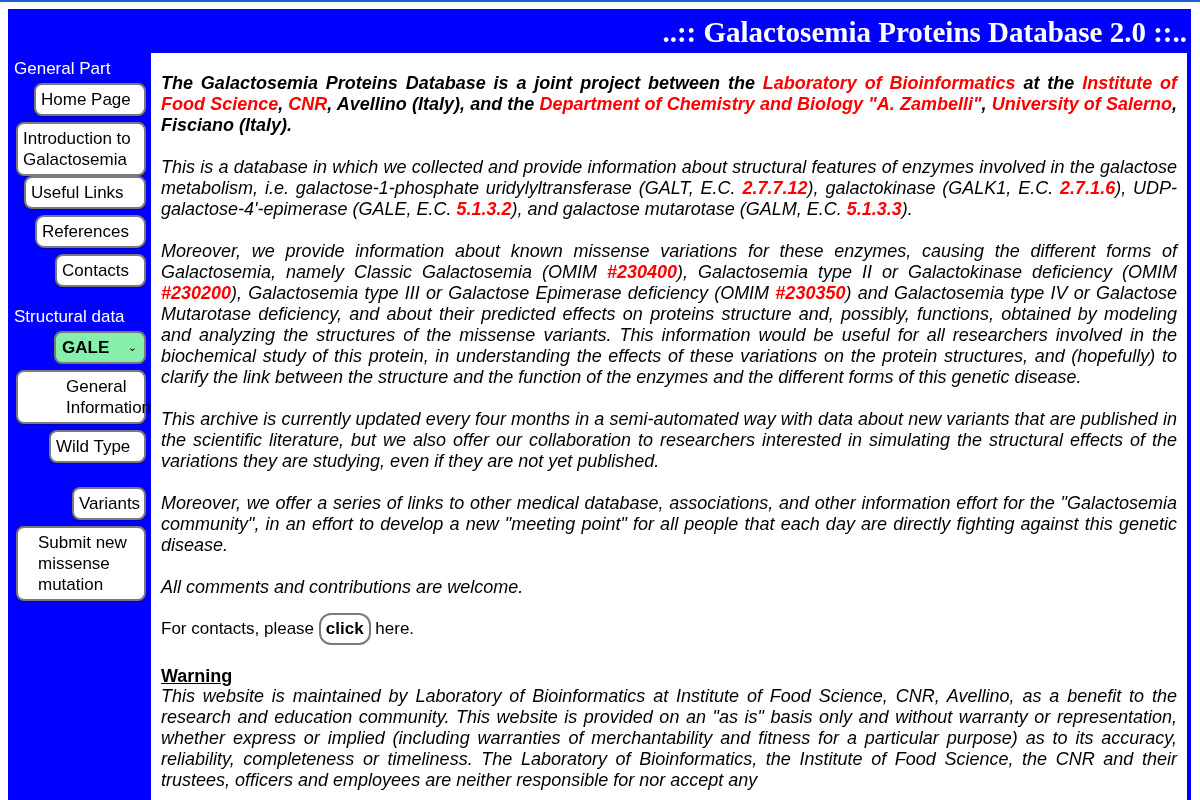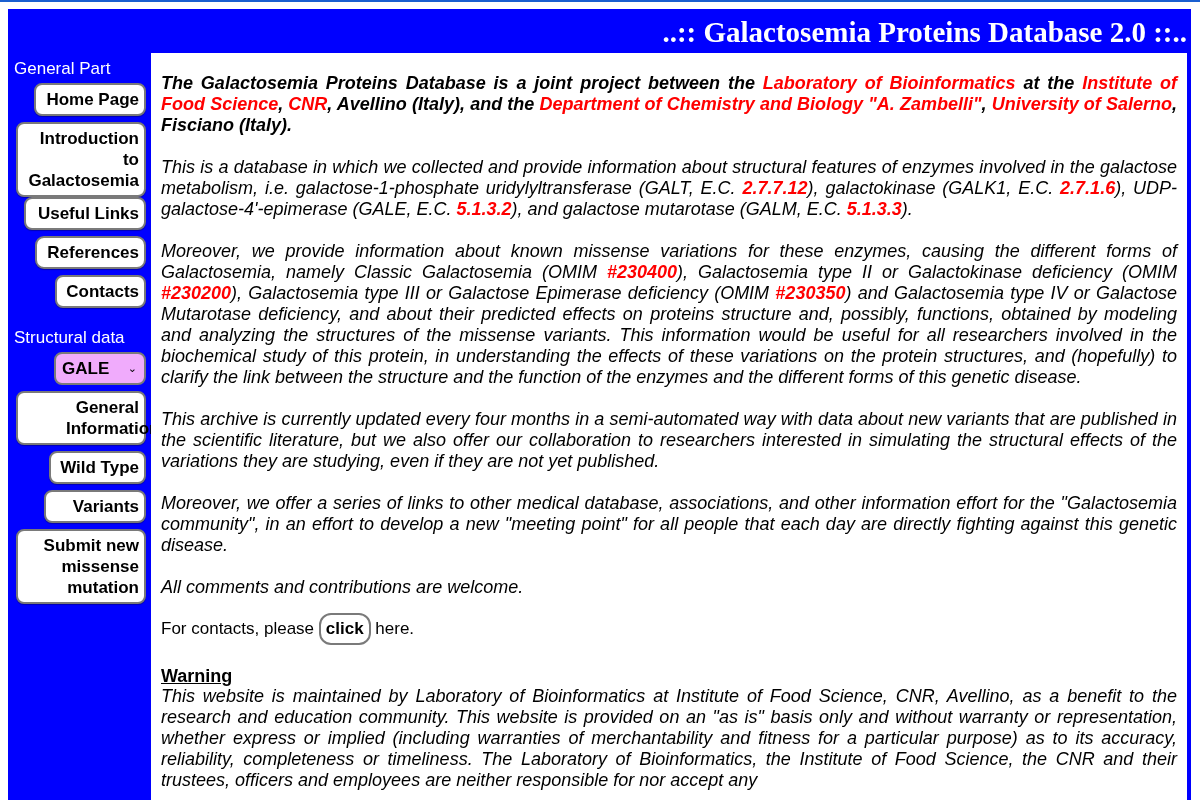--- a/index.html
+++ b/index.html
@@ -8,25 +8,25 @@
   .topline { position: absolute; left: 0; top: 0; width: 1200px; height: 2px; background: #1a5fd0; }
   .frame { position: absolute; left: 8px; top: 9px; width: 1183px; height: 800px; background: #0000ff; }
   .banner { position: absolute; left: 0; top: 0; width: 1183px; height: 44px;
             text-align: right; color: #ffffff;
             font-family: "Liberation Serif", serif; font-weight: bold; font-size: 29px;
             line-height: 46px; padding-right: 4px; box-sizing: border-box; }
   .sidebar { position: absolute; left: 0; top: 48px; width: 138px; }
   .side-heading { color: #ffffff; font-size: 17px; padding-left: 6px; margin: 0; line-height: 20px; }
   .side-btn { display: block; margin-left: auto; margin-right: 0;
               background: #ffffff; border: 2px solid #7a7a7a; border-radius: 8px;
-              font-weight: bold; font-size: 17px; color: #000; text-align: right;
+              font-weight: normal; font-size: 17px; color: #000; text-align: left;
               padding: 4px 5px; line-height: 21px; box-sizing: border-box;
               box-shadow: 0 1px 1px rgba(0,0,0,0.3); }
   .side-select { display: block; margin-left: auto; width: 92px; height: 33px;
-                 background: #f0abfc; border: 2px solid #7a7a7a; border-radius: 8px;
+                 background: #86efac; border: 2px solid #7a7a7a; border-radius: 8px;
                  font-weight: bold; font-size: 17px; box-sizing: border-box; position: relative; }
   .side-select .val { position: absolute; left: 6px; top: 5px; }
   .side-select .chev { position: absolute; right: 7px; top: 8px; font-size: 11px; font-weight: normal; }
   .main { position: absolute; left: 143px; top: 44px; width: 1038px; height: 760px;
           background: #ffffff; border-right: 2px solid #0000ff; box-sizing: border-box;
           padding: 20px 10px 0 10px; }
   .main p { margin: 0 0 21px 0; font-size: 18px; line-height: 21px; text-align: justify; color: #000; font-style: italic; }
   .intro { font-weight: bold; }
   .red { color: #ff0000; font-weight: bold; text-decoration: none; }
   .intro .red { font-weight: bold; }
@@ -55,21 +55,21 @@
 
     <div class="side-heading" style="margin-top:20px;">Structural data</div>
 
     <div class="side-select" style="margin-top:4px;">
       <span class="val">GALE</span>
       <span class="chev">⌄</span>
     </div>
 
     <div class="side-btn" style="width:130px;margin-top:6px;padding-left:48px;">General Information</div>
     <div class="side-btn" style="width:97px;margin-top:6px;">Wild Type</div>
-    <div class="side-btn" style="width:102px;margin-top:6px;">Variants</div>
+    <div class="side-btn" style="width:74px;margin-top:24px;">Variants</div>
     <div class="side-btn" style="width:130px;margin-top:6px;padding-left:20px;">Submit new missense mutation</div>
   </div>
 
   <div class="main">
     <p class="intro">
       <span>The Galactosemia Proteins Database is a joint project between the </span><a class="red">Laboratory of Bioinformatics</a><span> at the </span><a class="red">Institute of Food Science</a><span>, </span><a class="red">CNR</a><span>, Avellino (Italy), and the </span><a class="red">Department of Chemistry and Biology "A. Zambelli"</a><span>, </span><a class="red">University of Salerno</a><span>, Fisciano (Italy).</span>
     </p>
 
     <p>
       <span>This is a database in which we collected and provide information about structural features of enzymes involved in the galactose metabolism, i.e. galactose-1-phosphate uridylyltransferase (GALT, E.C. </span><a class="red">2.7.7.12</a><span>), galactokinase (GALK1, E.C. </span><a class="red">2.7.1.6</a><span>), UDP-galactose-4'-epimerase (GALE, E.C. </span><a class="red">5.1.3.2</a><span>), and galactose mutarotase (GALM, E.C. </span><a class="red">5.1.3.3</a><span>).</span>

